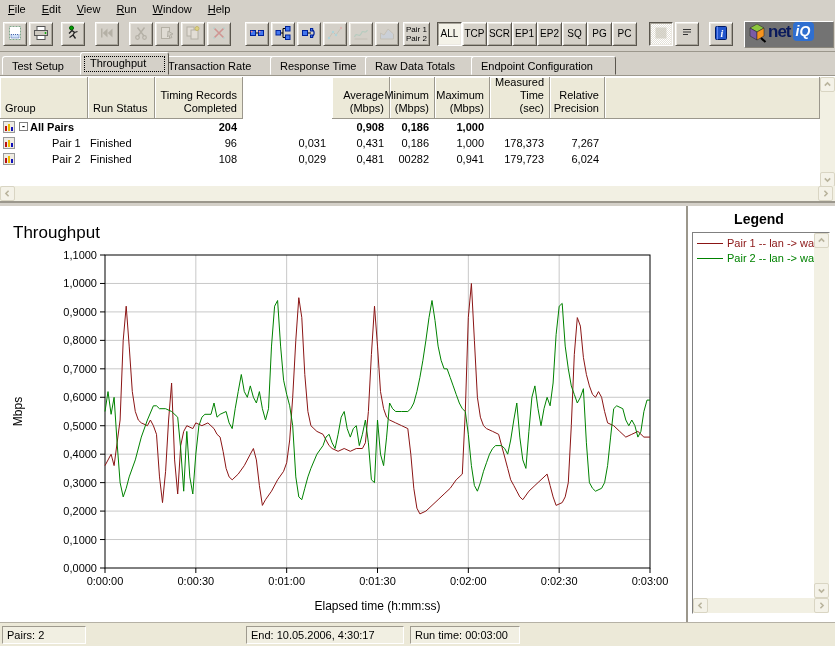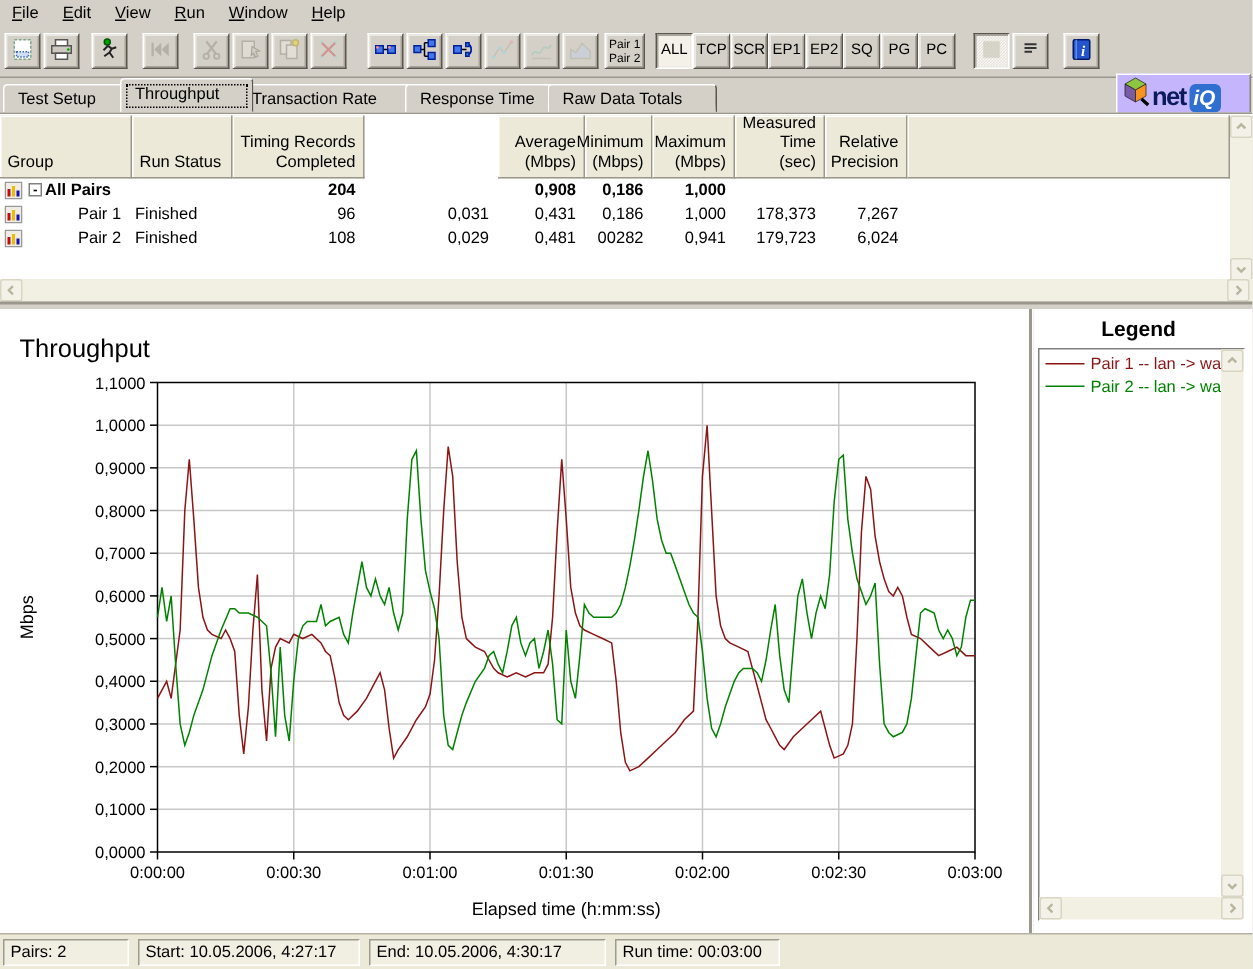--- a/index.html
+++ b/index.html
@@ -27,22 +27,22 @@
     box-shadow:inset 1px 1px 0 #a8a49a, inset -1px -1px 0 #ece9e2;
   }
   .tbtn.checked-dither{
     background-color:#e4e1d8;
     background-image:linear-gradient(45deg,#fff 25%,transparent 25%,transparent 75%,#fff 75%),
                      linear-gradient(45deg,#fff 25%,transparent 25%,transparent 75%,#fff 75%);
     background-size:2px 2px;background-position:0 0,1px 1px;
   }
   .tbtn.txt{font-size:10px;line-height:10px;}
   .tbtn.pairbtn{width:27px;font-size:8px;line-height:9px;text-align:left;padding-left:2px;justify-content:flex-start;}
-  #logo{left:744px;top:2px;width:90px;height:27px;display:flex;align-items:flex-end;gap:1px;
-        border:1px solid;border-color:#ffffff #8a867c #8a867c #ffffff;background:#c4b5fd;padding-left:2px;box-sizing:border-box;margin-top:28px;}
+  #logo{left:744px;top:2px;width:90px;height:27px;display:flex;align-items:flex-start;gap:1px;
+        border:1px solid;border-color:#ffffff #8a867c #8a867c #ffffff;background:#737373;padding-left:2px;box-sizing:border-box;}
   #logo .net{font-weight:bold;font-size:17px;color:#0a1a5c;letter-spacing:-1px;}
   #logo .iq{background:#2f6fd0;color:#fff;font-weight:bold;font-style:italic;font-size:14px;
             border-radius:4px;padding:1px 4px 2px 3px;margin-left:1px;}
   
   #tabstrip{left:0;top:51px;width:835px;height:24px;}
   .tab{
     position:absolute;bottom:0;height:19px;box-sizing:border-box;background:#d4d0c8;
     border:1px solid;border-color:#ffffff #5a564e #d4d0c8 #ffffff;
     border-radius:3px 3px 0 0;padding:3px 22px 0 9px;white-space:nowrap;cursor:default;
   }
@@ -247,20 +247,21 @@
       <span class="net">net</span>
       <span class="iq">iQ</span>
     </div>
   </div>
 <div id="tabstrip" class="abs">
     <div class="tab" style="left: 2px;">Test Setup</div>
     <div class="tab active" style="left: 80px;">Throughput<span class="focus"></span></div>
     <div class="tab" style="left: 158px;">Transaction Rate</div>
     <div class="tab" style="left: 270px;">Response Time</div>
     <div class="tab" style="left: 365px;">Raw Data Totals</div>
+    <div class="tab" style="left: 471px;">Endpoint Configuration</div>
   </div>
 <div id="tablepane" class="abs">
     <div class="hcell" style="left: 0px; width: 88px;">Group</div>
     <div class="hcell r" style="left: 155px; width: 88px;">Timing Records
 Completed</div>
     <div class="hcell" style="left: 88px; width: 67px;">Run Status</div>
     <div class="hcell r" style="left: 332px; width: 58px;">Average
 (Mbps)</div>
     <div class="hcell r" style="left: 390px; width: 45px;">Minimum
 (Mbps)</div>
@@ -441,16 +442,15 @@
               <path d="M1.8 5.6 L4.5 2.9 L7.2 5.6" stroke="#b9b49d" stroke-width="1.6" fill="none"></path>
             </svg>
           </div>
         </div>
       </div>
   </div>
 </div>
 
 <div id="statusbar" class="abs">
     <div class="spanel" style="left: 2px; width: 84px;">Pairs: 2</div>
-    <div class="spanel" style="left: 92px; width: 148px;">Start: 10.05.2006, 4:27:17</div>
     <div class="spanel" style="left: 246px; width: 158px;">End: 10.05.2006, 4:30:17</div>
     <div class="spanel" style="left: 410px; width: 110px;">Run time: 00:03:00</div>
   </div>
 
 </body></html>

